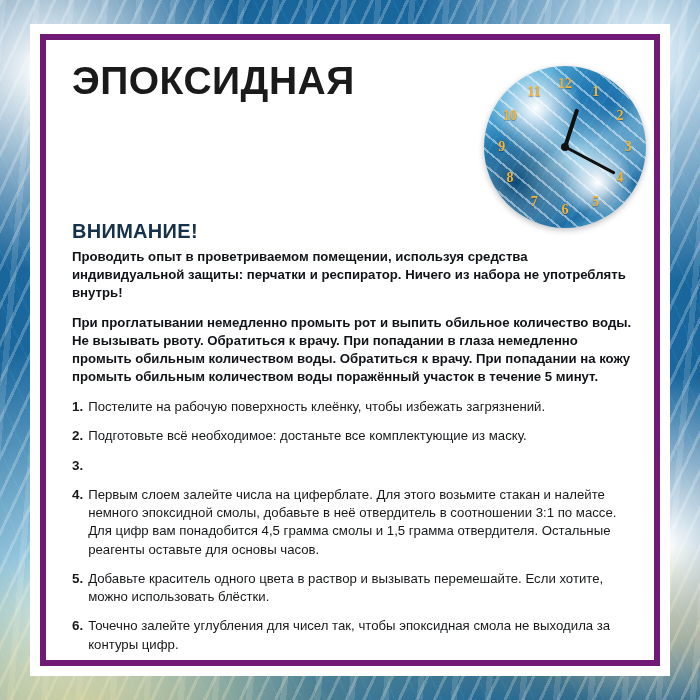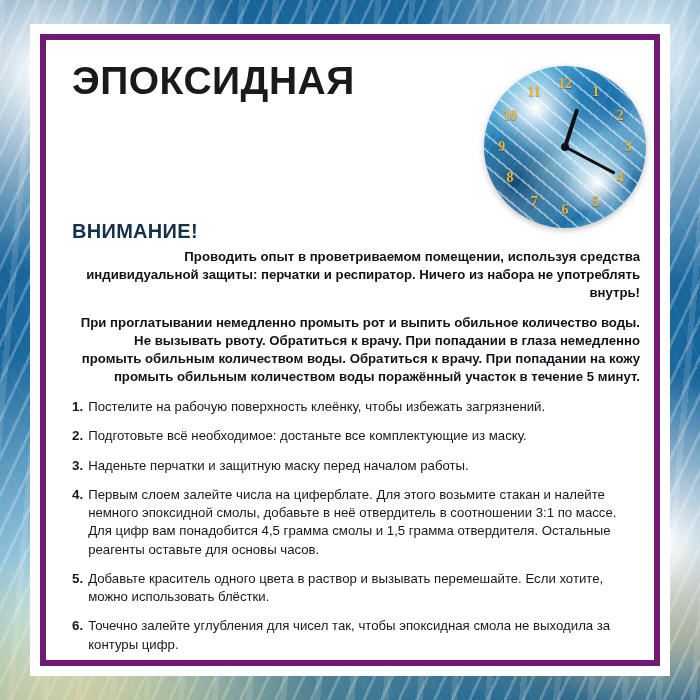--- a/index.html
+++ b/index.html
@@ -182,21 +182,21 @@
     font-size: 20px;
     font-weight: bold;
     color: #15324a;
     letter-spacing: .3px;
     margin-bottom: 5px;
   }
   .para {
     font-size: 13.2px;
     line-height: 1.38;
     margin: 0 0 11px 0;
-    text-align: right;
+    text-align: left;
   }
   .para.bold {
     font-weight: bold;
     color: #101318;
   }
   .steps {
     margin-top: 2px;
   }
   .step {
     display: flex;
@@ -267,21 +267,20 @@
             <span class="step-text">Постелите на рабочую поверхность клеёнку, чтобы избежать загрязнений.</span>
           </div>
 
           <div class="step">
             <span class="step-num">2.</span>
             <span class="step-text">Подготовьте всё необходимое: достаньте все комплектующие из маску.</span>
           </div>
 
           <div class="step">
             <span class="step-num">3.</span>
-            <span class="step-text">Наденьте перчатки и защитную маску перед началом работы.</span>
           </div>
 
           <div class="step">
             <span class="step-num">4.</span>
             <span class="step-text">Первым слоем залейте числа на циферблате. Для этого возьмите стакан и налейте немного эпоксидной смолы, добавьте в неё отвердитель в соотношении 3:1 по массе. Для цифр вам понадобится 4,5 грамма смолы и 1,5 грамма отвердителя. Остальные реагенты оставьте для основы часов.</span>
           </div>
 
           <div class="step">
             <span class="step-num">5.</span>
             <span class="step-text">Добавьте краситель одного цвета в раствор и вызывать перемешайте. Если хотите, можно использовать блёстки.</span>

